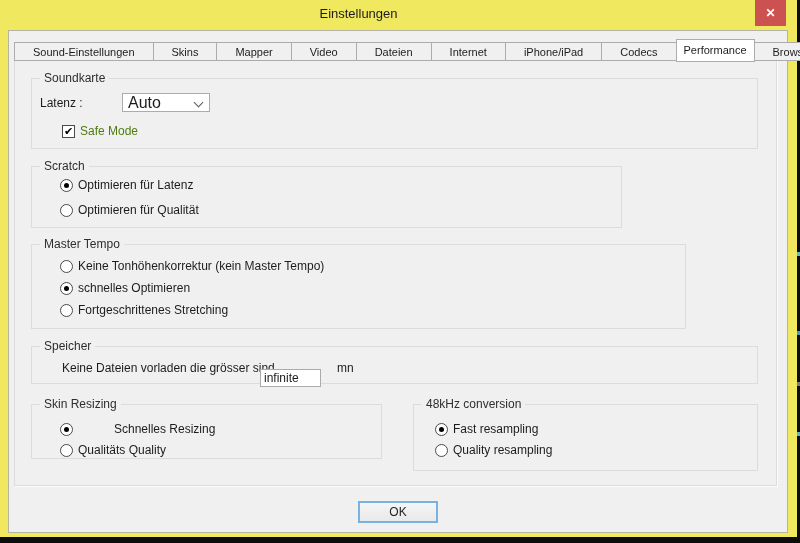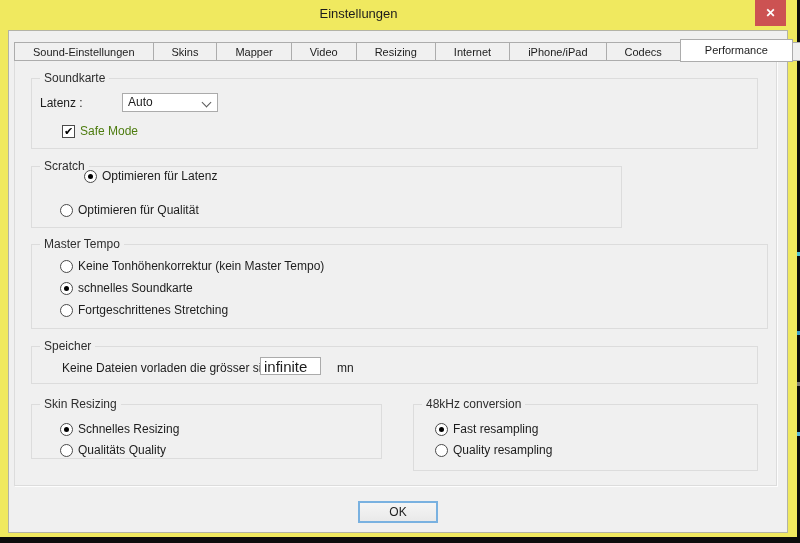--- a/index.html
+++ b/index.html
@@ -20,38 +20,38 @@
 
   
   .dialog { position:absolute; left:8px; top:30px; width:780px; height:503px;
             background:#f0f0f0; border:1px solid #b3b3a6; }
 
   
   .tabs { position:absolute; left:5px; top:8px; display:flex; align-items:flex-end; z-index:3; }
   .tab { height:19px; line-height:18px; padding:0 18px; font-size:11px; color:#1c1c1c;
          background:#f0f0f0; border:1px solid #acacac; margin-left:-1px; white-space:nowrap; }
   .tab:first-child { margin-left:0; }
-  .tab.active { height:23px; line-height:21px; padding:0 24px; background:#ffffff;
+  .tab.active { height:23px; line-height:21px; padding:0 7px; background:#ffffff;
                 margin-bottom:-1px; position:relative; z-index:4; }
 
   
   .tabpage { position:absolute; left:5px; top:29px; width:763px; height:426px;
              border:1px solid #dcdcdc; background:#f0f0f0; z-index:1;
              box-shadow:1px 1px 0 #fdfdfd; }
 
   
   .group { position:absolute; border:1px solid #dcdcdc; background:#f0f0f0; }
   .group-title { position:absolute; top:-8px; left:8px; background:#f0f0f0;
                  padding:0 4px; font-size:12px; color:#2e2e2e; line-height:14px; }
 
   .lbl { position:absolute; font-size:12px; color:#1c1c1c; line-height:14px; white-space:nowrap; }
 
   
-  .combo { position:absolute; width:96px; height:19px; background:#fff;
-           border:1px solid #ababab; font-size:12px; color:#1c1c1c;
+  .combo { position:absolute; width:88px; height:19px; background:#fff;
+           border:1px solid #ababab; font-size:16px; color:#1c1c1c;
            line-height:17px; padding-left:5px; }
   .combo .chev { position:absolute; right:7px; top:5px; width:7px; height:7px;
                  border-left:1px solid #5a5a5a; border-bottom:1px solid #5a5a5a;
                  transform:rotate(-45deg); }
 
   
   .checkrow { position:absolute; display:flex; align-items:center; cursor:default; }
   .checkbox { width:13px; height:13px; background:#fff; border:1px solid #4a4a4a;
               font-size:11px; line-height:11px; text-align:center; color:#000; }
   .checkbox .mark { display:none; }
@@ -63,21 +63,21 @@
   .radio { width:13px; height:13px; border:1px solid #4a4a4a; border-radius:50%;
            background:#fff; position:relative; flex:0 0 13px; }
   .radio .dot { display:none; position:absolute; left:3px; top:3px; width:5px; height:5px;
                 border-radius:50%; background:#000; }
   .radio.selected .dot { display:block; }
   .radiorow .lbl-inline { font-size:12px; color:#1c1c1c; margin-left:5px; white-space:nowrap; }
 
   
   .textinput { position:absolute; width:61px; height:18px; border:1px solid #ababab;
                background:#fff; font-family:"Liberation Sans", sans-serif;
-               font-size:15px; color:#1c1c1c; padding:0 3px; }
+               font-size:12px; color:#1c1c1c; padding:0 3px;margin-top:12px; }
 
   
   .ok-btn { position:absolute; left:349px; top:470px; width:80px; height:22px;
             border:2px solid #79b1e0; background:linear-gradient(#f5f5f5,#e9e9e9);
             font-size:12px; color:#222; text-align:center; line-height:18px; cursor:default; }
 
   
   .bottom-strip { position:absolute; left:0; top:537px; width:800px; height:6px; background:#0c0c0c; }
   .right-strip { position:absolute; left:797px; top:0; width:3px; height:543px; background:#0c0c0c; }
   .speck { position:absolute; width:3px; height:4px; }
@@ -93,21 +93,21 @@
 
   <div class="close-btn"><span>✕</span></div>
 
   <div class="dialog">
 
     <div class="tabs">
       <div class="tab">Sound-Einstellungen</div>
       <div class="tab">Skins</div>
       <div class="tab">Mapper</div>
       <div class="tab">Video</div>
-      <div class="tab">Resizing</div>
+      <div class="tab">Dateien</div>
       <div class="tab">Internet</div>
       <div class="tab">iPhone/iPad</div>
       <div class="tab">Codecs</div>
       <div class="tab active">Performance</div>
       <div class="tab">Browser</div>
       <div class="tab">Safe</div>
     </div>
 
     <div class="tabpage">
 
@@ -119,60 +119,60 @@
           <span class="chev"></span>
         </div>
         <div class="checkrow" style="left:30px; top:45px;">
           <span class="checkbox checked"><span class="mark">✔</span></span>
           <span class="lbl-inline">Safe Mode</span>
         </div>
       </div>
 
       <div class="group" style="left:16px; top:105px; width:591px; height:62px;">
         <span class="group-title">Scratch</span>
-        <div class="radiorow" style="left:28px; top:2px;margin-left:24px;">
+        <div class="radiorow" style="left:28px; top:11px;">
           <span class="radio selected">
               <span class="dot"></span>
             </span>
           <span class="lbl-inline">Optimieren für Latenz</span>
         </div>
         <div class="radiorow" style="left:28px; top:36px;">
           <span class="radio"></span>
           <span class="lbl-inline">Optimieren für Qualität</span>
         </div>
       </div>
 
-      <div class="group" style="left:16px; top:183px; width:737px; height:85px;padding-left:12px;">
+      <div class="group" style="left:16px; top:183px; width:655px; height:85px;padding-left:12px;">
         <span class="group-title">Master Tempo</span>
         <div class="radiorow" style="left:28px; top:14px;">
           <span class="radio"></span>
           <span class="lbl-inline">Keine Tonhöhenkorrektur (kein Master Tempo)</span>
         </div>
         <div class="radiorow" style="left:28px; top:36px;">
           <span class="radio selected">
               <span class="dot"></span>
             </span>
-          <span class="lbl-inline">schnelles Soundkarte</span>
+          <span class="lbl-inline">schnelles Optimieren</span>
         </div>
         <div class="radiorow" style="left:28px; top:58px;">
           <span class="radio"></span>
           <span class="lbl-inline">Fortgeschrittenes Stretching</span>
         </div>
       </div>
 
       <div class="group" style="left:16px; top:285px; width:727px; height:38px;">
         <span class="group-title">Speicher</span>
         <span class="lbl" style="left:30px; top:14px;">Keine Dateien vorladen die grösser sind</span>
         <input class="textinput" style="left: 228px; top: 10px;" value="infinite">
         <span class="lbl" style="left:305px; top:14px;">mn</span>
       </div>
 
       <div class="group" style="left:16px; top:343px; width:351px; height:55px;">
         <span class="group-title">Skin Resizing</span>
-        <div class="radiorow" style="left:28px; top:17px;">
+        <div class="radiorow" style="left:28px; top:17px;gap:36px;">
           <span class="radio selected">
               <span class="dot"></span>
             </span>
           <span class="lbl-inline">Schnelles Resizing</span>
         </div>
         <div class="radiorow" style="left:28px; top:38px;">
           <span class="radio"></span>
           <span class="lbl-inline">Qualitäts Quality</span>
         </div>
       </div>

